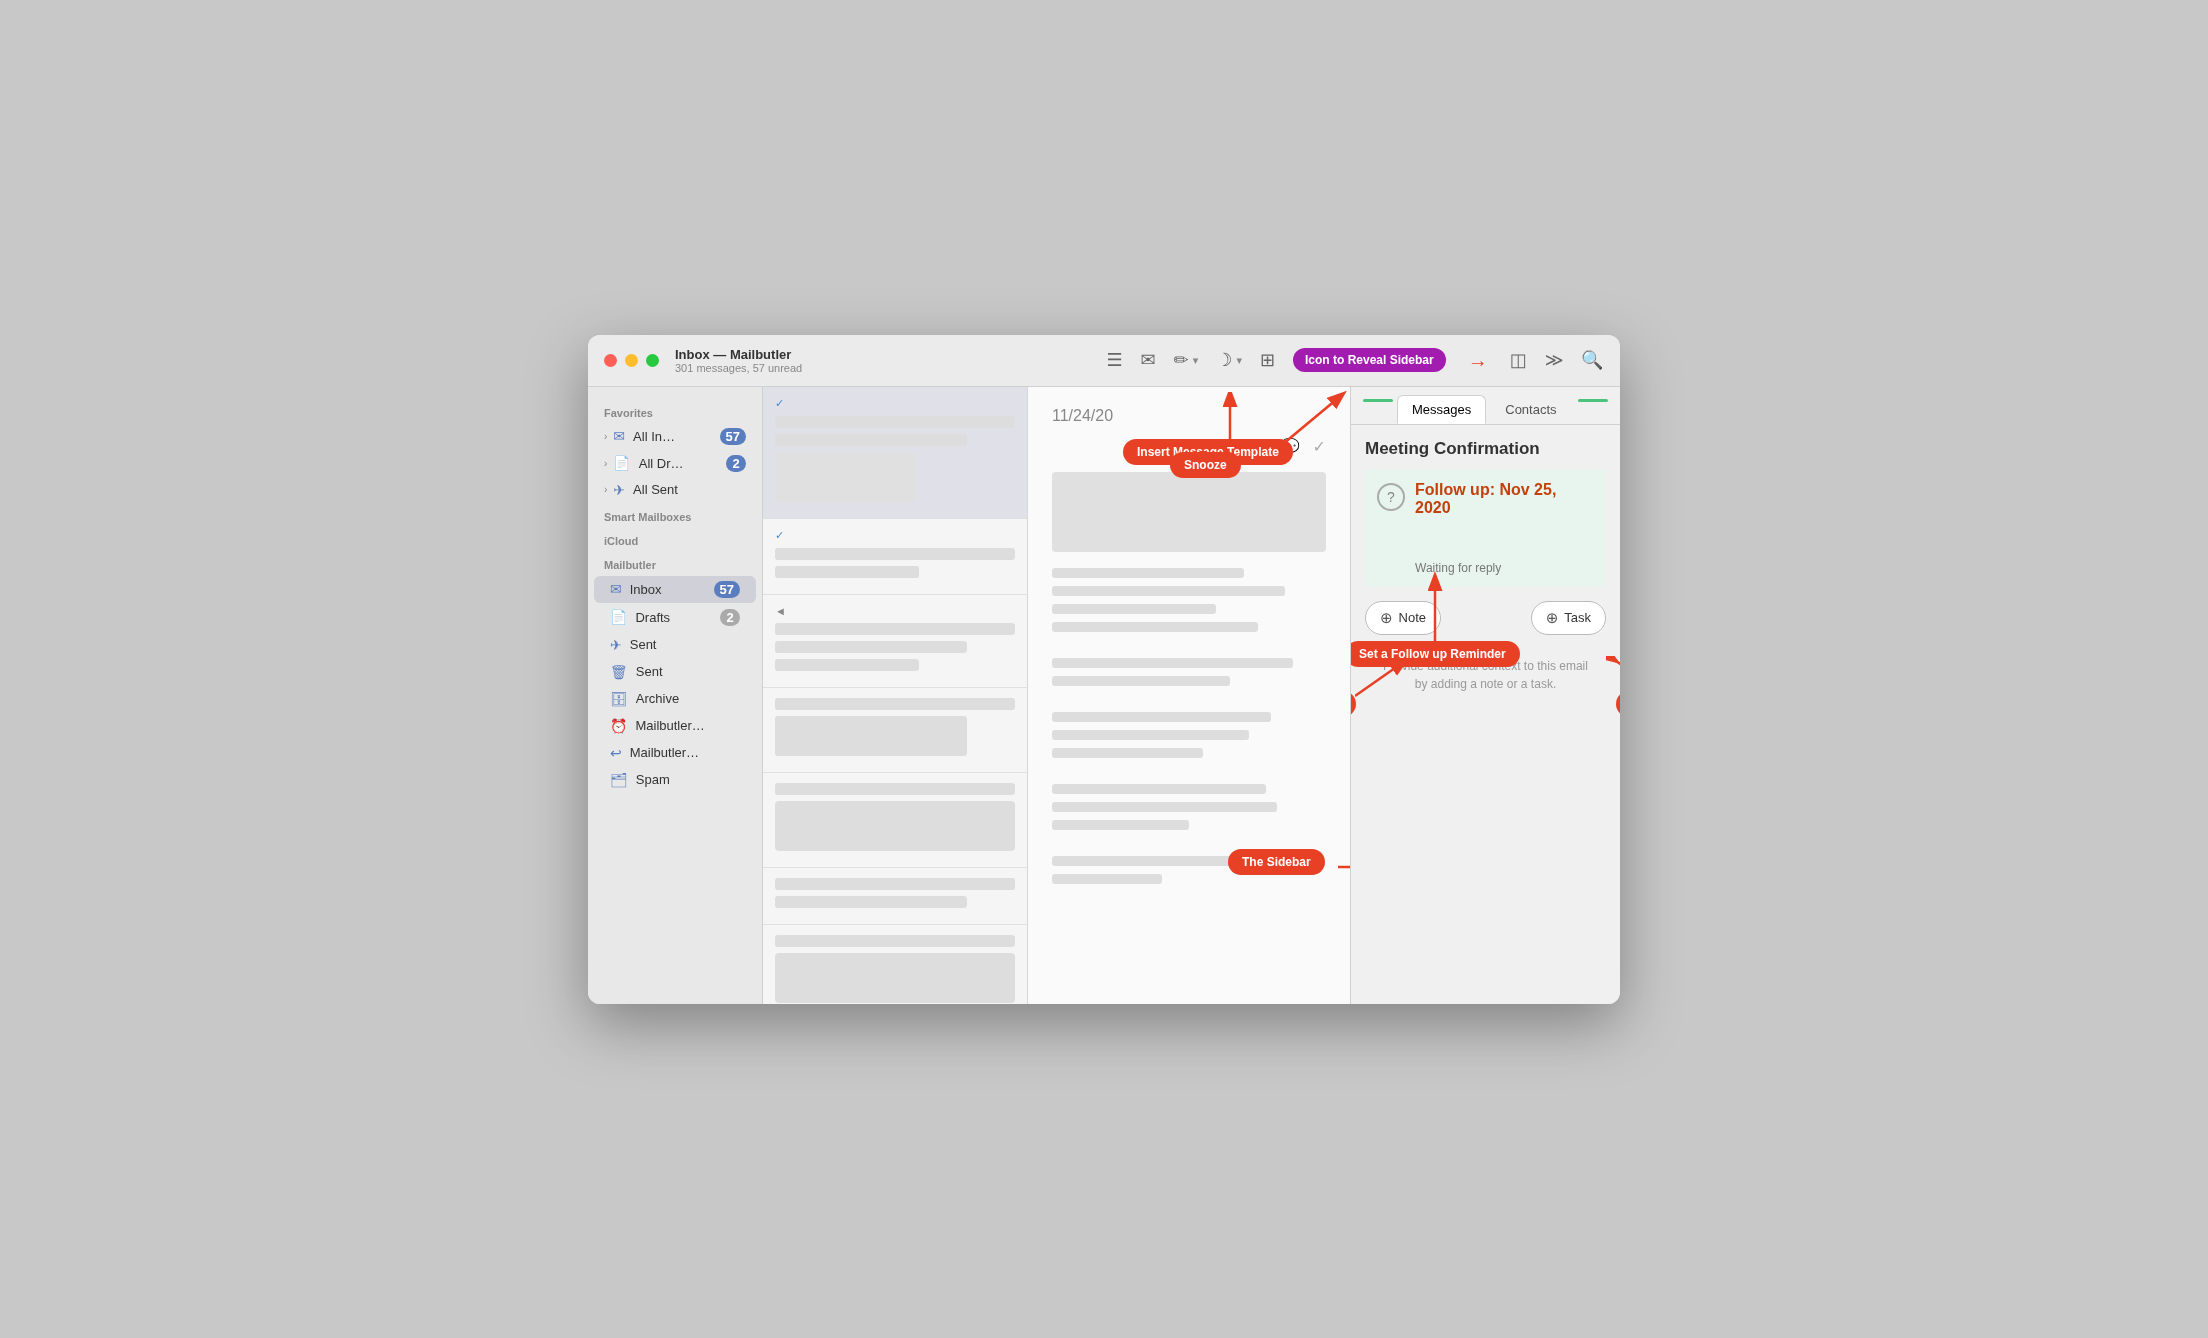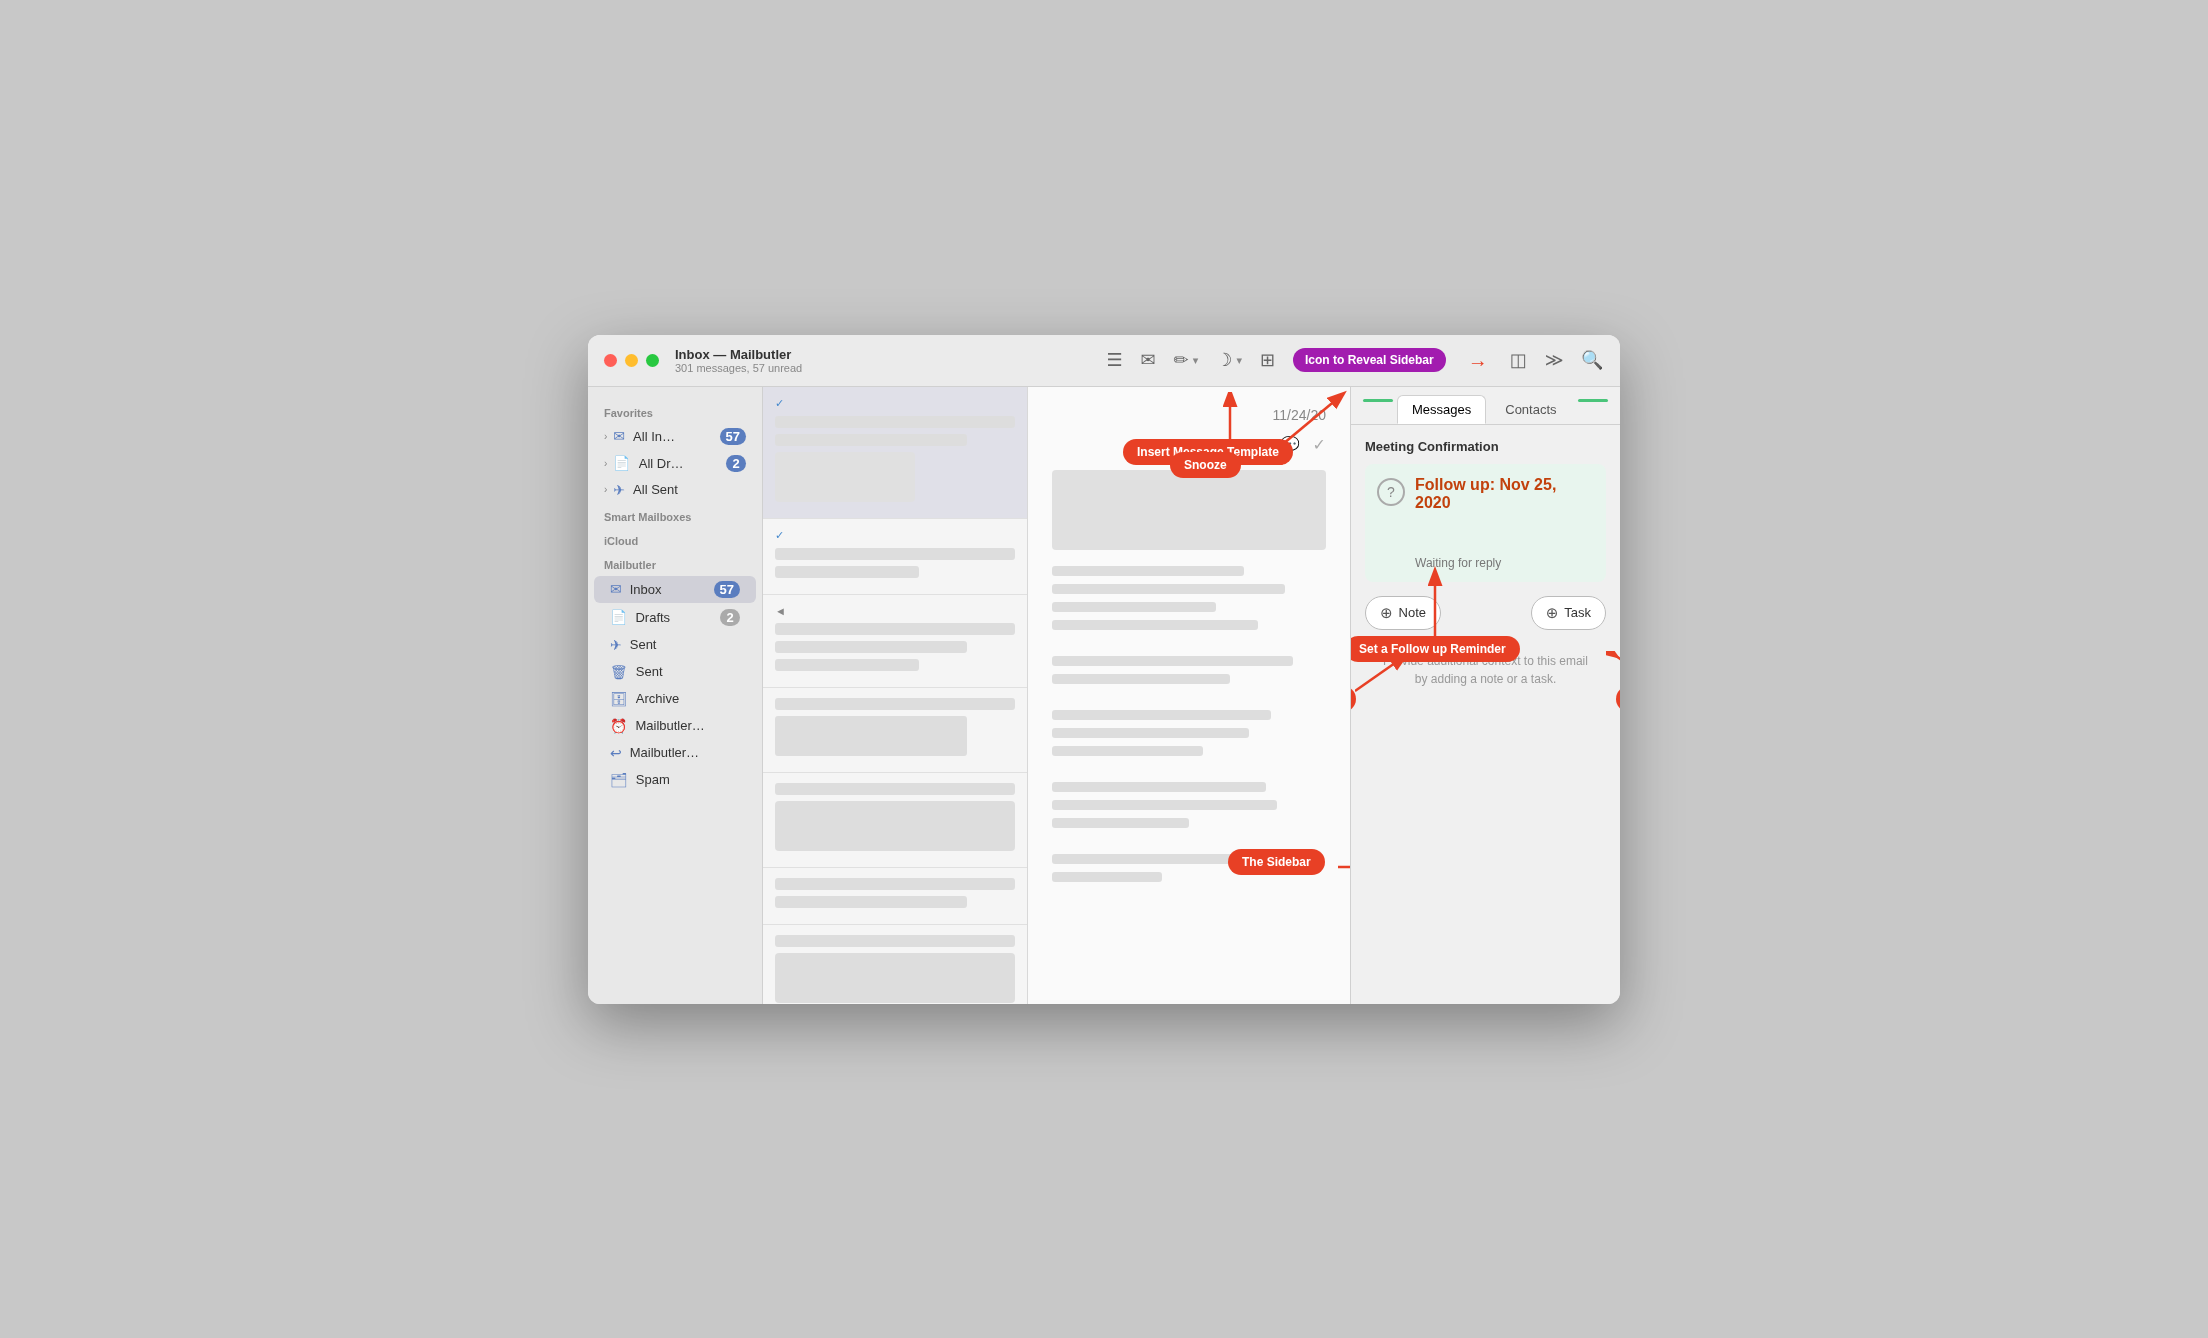--- a/index.html
+++ b/index.html
@@ -177,22 +177,22 @@
     .message-placeholder-block.full { width: 100%; }
     
     .email-view {
       flex: 1;
       background: #fafafa;
       padding: 20px 24px;
       overflow-y: auto;
       position: relative;
     }
     .email-date {
-      text-align: right;
-      font-size: 14px;
+      text-align: left;
+      font-size: 16px;
       color: #888;
       margin-bottom: 12px;
     }
     .email-icons {
       display: flex;
       justify-content: flex-end;
       gap: 12px;
       margin-bottom: 16px;
       color: #aaa;
       font-size: 16px;
@@ -253,21 +253,21 @@
       border-bottom-color: white;
       color: #000;
       font-weight: 500;
     }
     .panel-content {
       flex: 1;
       padding: 14px;
       overflow-y: auto;
     }
     .panel-section-title {
-      font-size: 13px;
+      font-size: 17px;
       font-weight: 600;
       color: #333;
       margin-bottom: 10px;
     }
     .followup-card {
       background: #e8f5ee;
       border-radius: 8px;
       padding: 12px;
       display: flex;
       align-items: flex-start;

